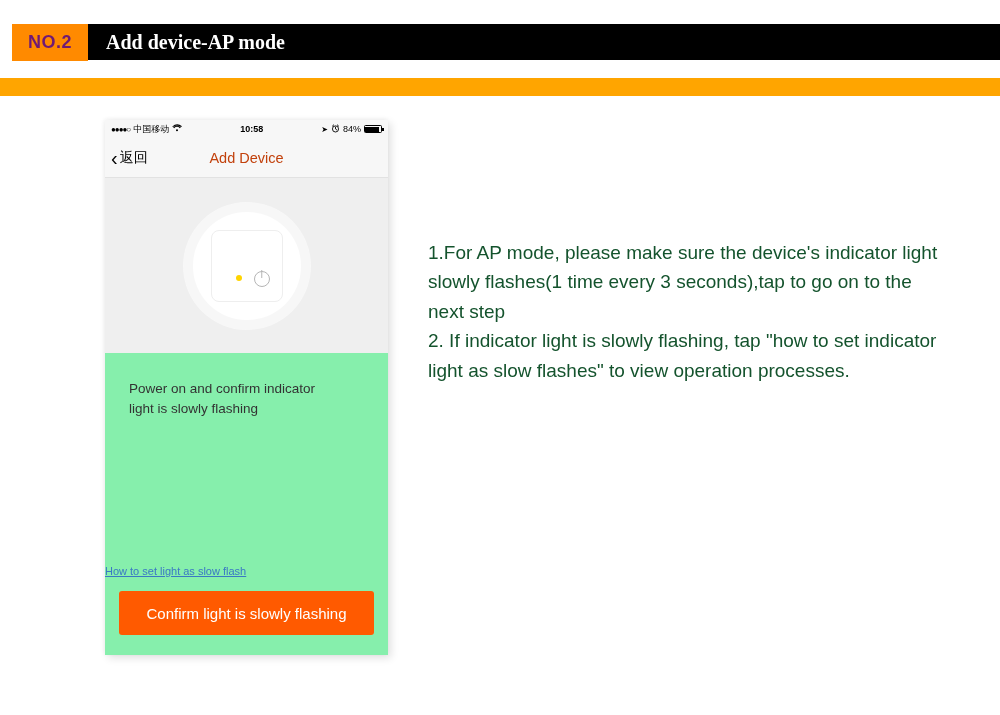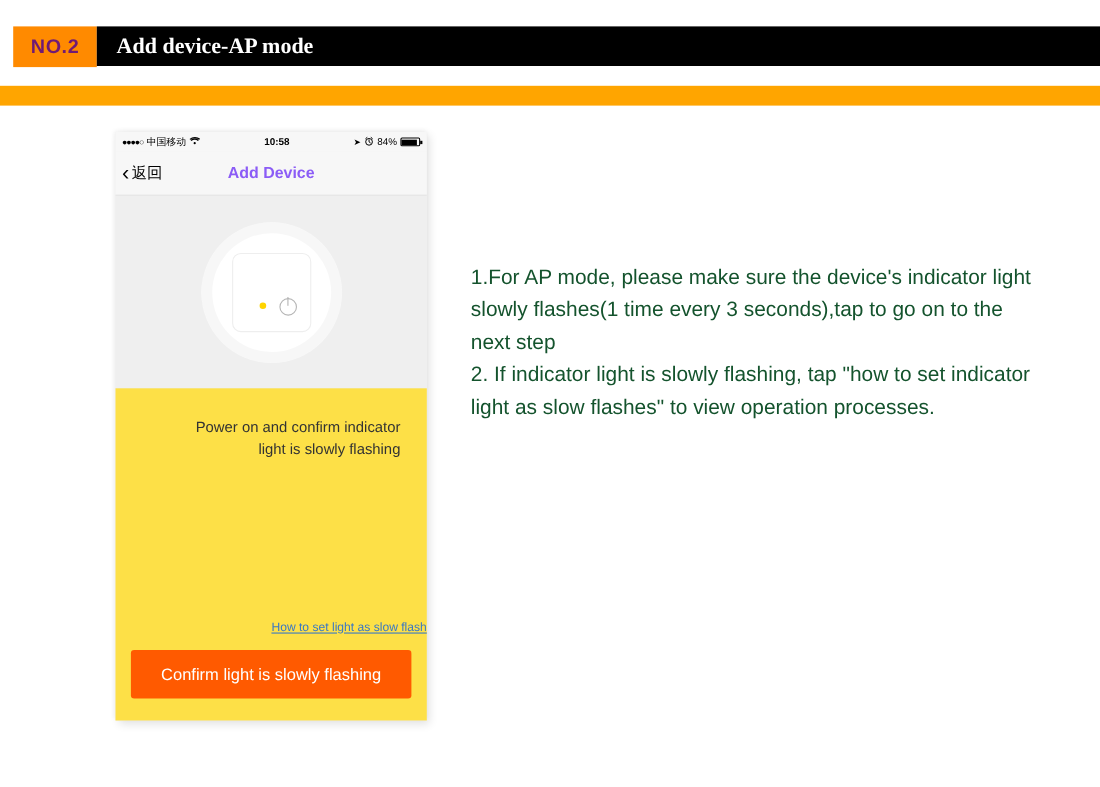--- a/index.html
+++ b/index.html
@@ -116,22 +116,22 @@
     color: #000;
     font-size: 14px;
   }
   .navbar .back .chev {
     font-size: 20px;
     line-height: 1;
     margin-right: 2px;
   }
   .navbar .nav-title {
     font-size: 14.5px;
-    font-weight: 700;
-    color: #8b5cf6;
+    font-weight: 400;
+    color: #c2410c;
   }
 
   
   .illus {
     height: 175px;
     background: #efefef;
     display: flex;
     align-items: center;
     justify-content: center;
     position: relative;
@@ -185,25 +185,25 @@
     position: absolute;
     width: 128px;
     height: 128px;
     border-radius: 50%;
     box-shadow: inset 0 0 0 10px rgba(0,0,0,0.03);
     pointer-events: none;
   }
 
   
   .lower {
-    background: #fde047;
+    background: #86efac;
     height: calc(535px - 18px - 40px - 175px);
     position: relative;
     padding-top: 26px;
-    text-align: right;
+    text-align: left;
   }
   .lower .prompt {
     font-size: 13.5px;
     color: #333;
     line-height: 1.45;
     padding: 0 24px;
   }
   .lower .howto {
     position: absolute;
     bottom: 78px;

